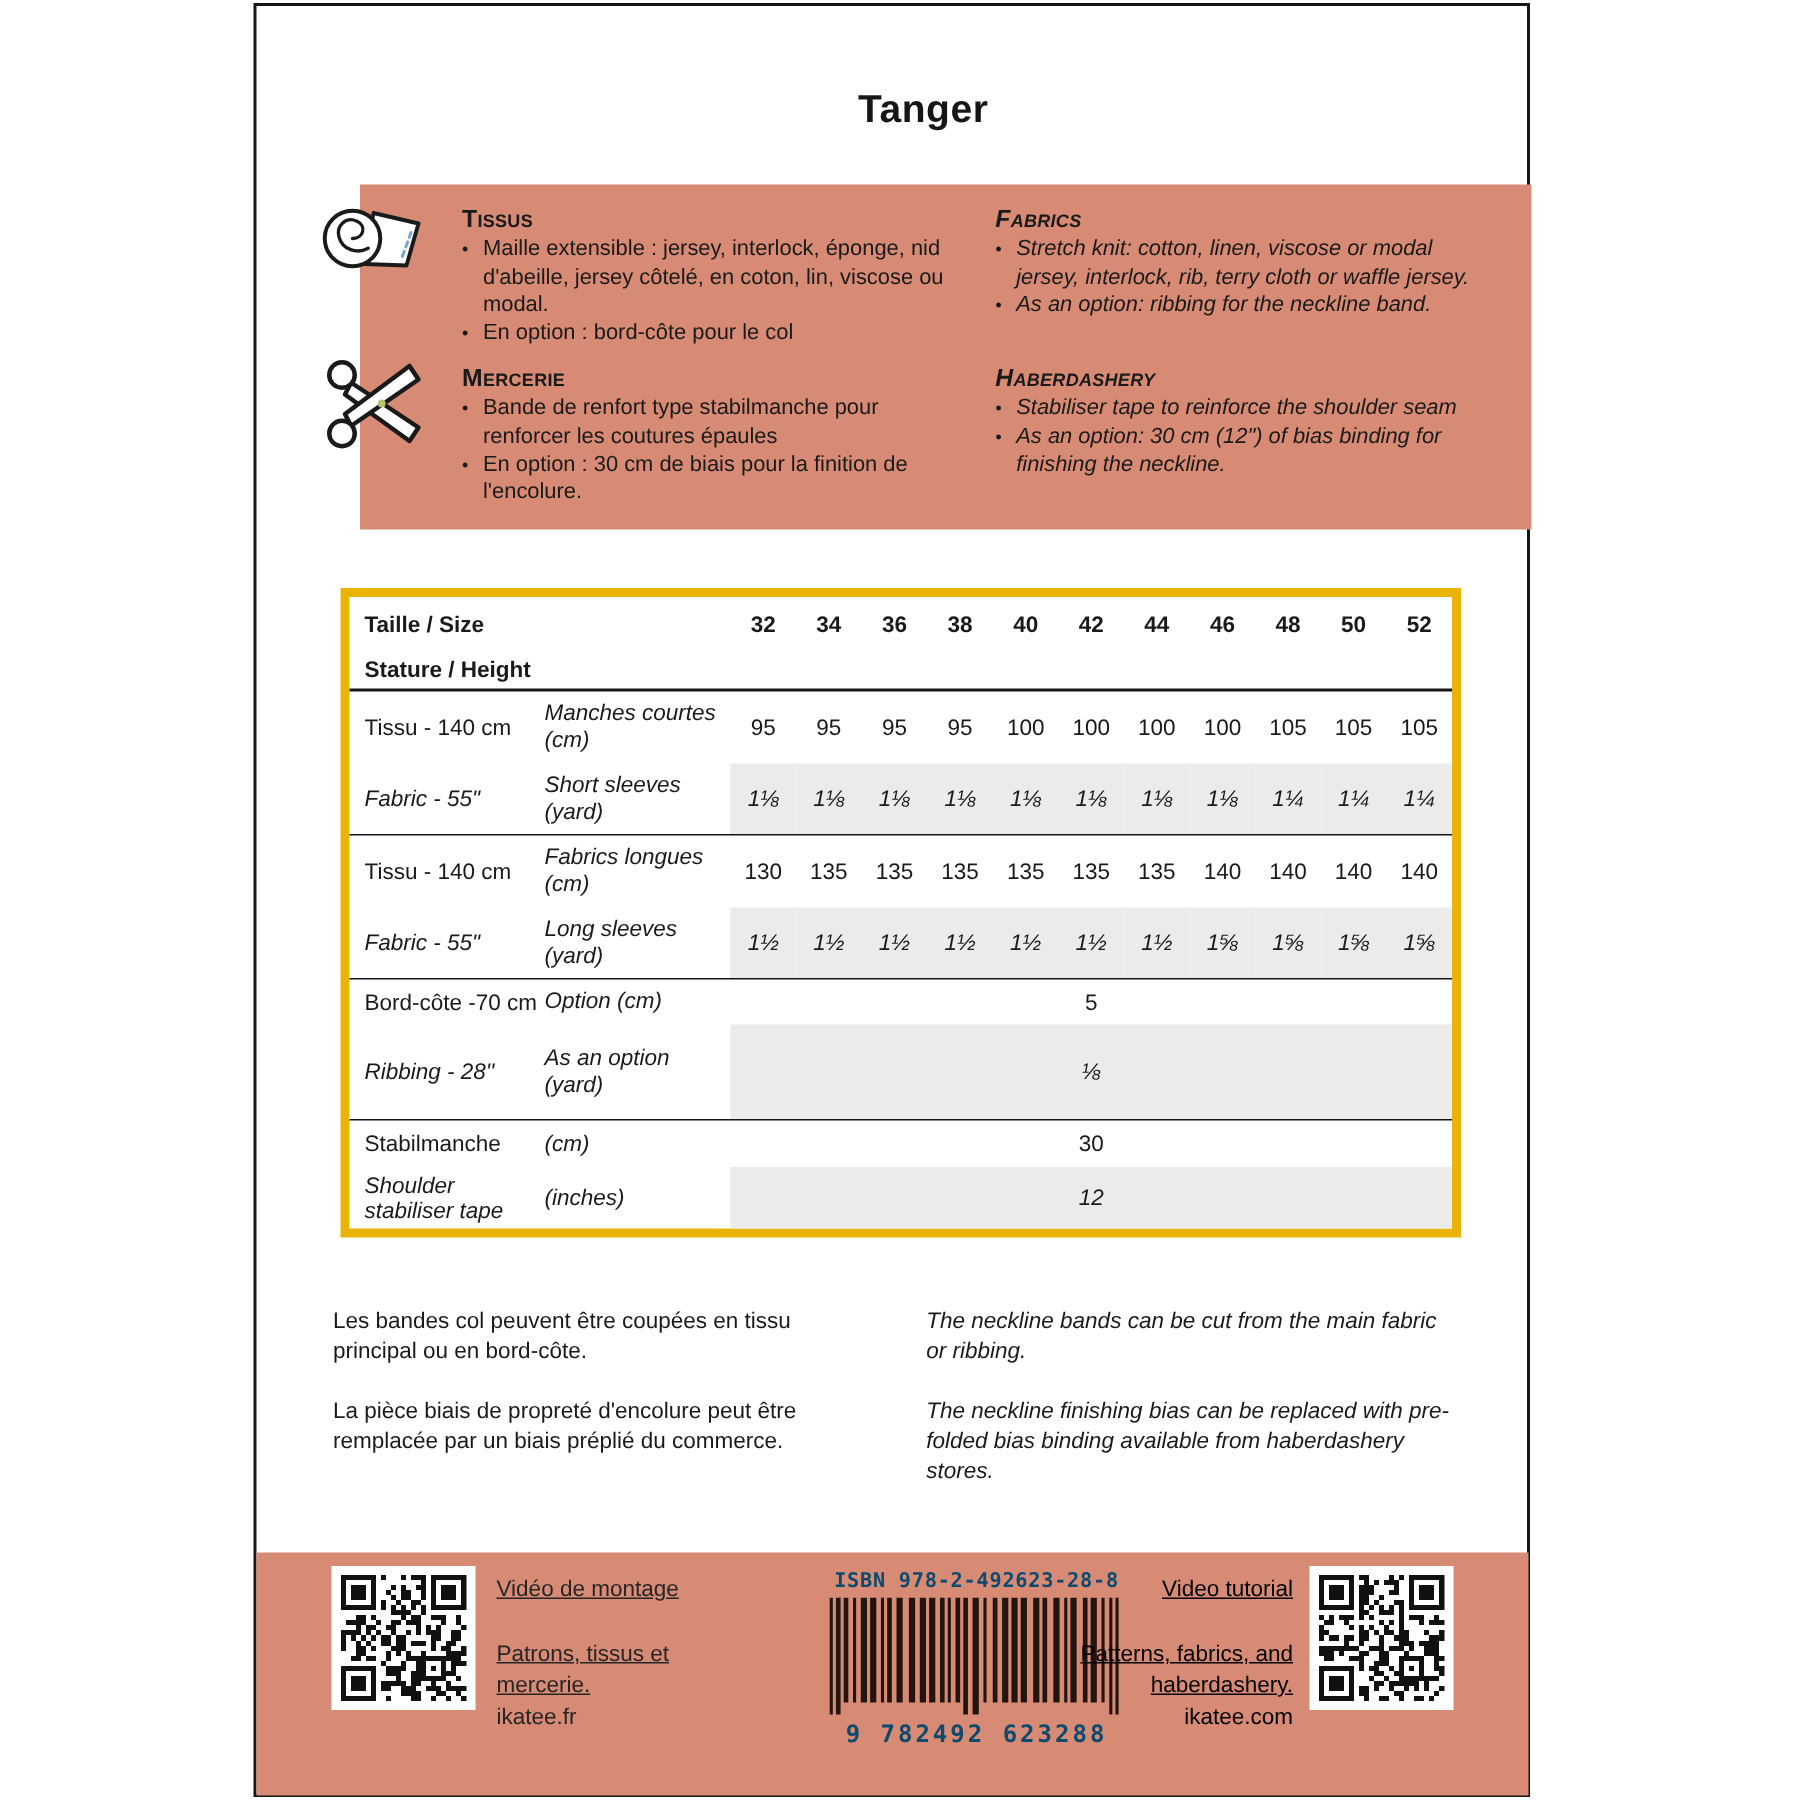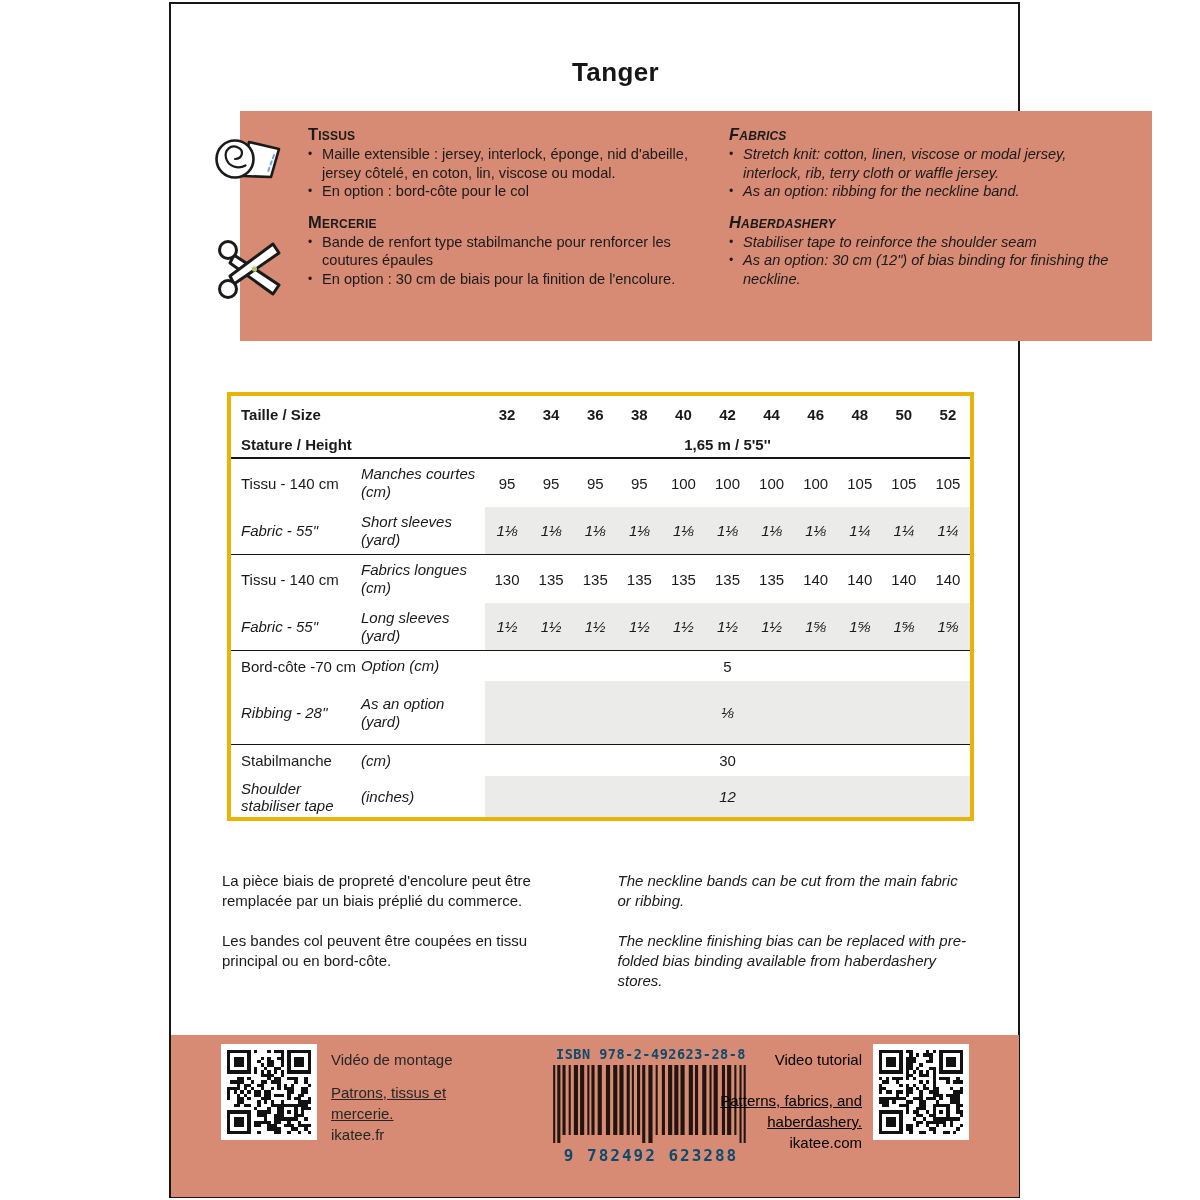--- a/index.html
+++ b/index.html
@@ -17,35 +17,35 @@
   .frame{
     position:absolute;left:169px;top:2px;width:851px;height:1196px;
     border:2px solid #161616;background:#fff;
   }
   .title{
     position:absolute;left:169px;top:57px;width:893px;
     text-align:center;font-size:26px;font-weight:700;letter-spacing:.4px;color:#161616;
   }
   
   .info-box{
-    position:absolute;left:240px;top:111px;width:912px;height:230px;
+    position:absolute;left:240px;top:123px;width:781px;height:230px;
     background:var(--coral);padding:13px 32px 0 68px;overflow:hidden;
   }
   .info-row{display:grid;grid-template-columns:1fr 1fr;column-gap:30px;margin-bottom:11px;}
   .sec-heading{font-variant:small-caps;font-weight:700;font-size:16.5px;line-height:20px;letter-spacing:.2px;margin-bottom:1px;}
   .bullet{display:flex;font-size:14.6px;line-height:18.6px;}
   .bullet .dot{width:14px;flex:none;font-size:12px;line-height:18.6px;}
   .en{font-style:italic;}
   .side-icon{position:absolute;}
   .icon-roll{left:212px;top:126px;}
   .icon-scissors{left:216px;top:234px;}
   
   .stable{
     position:absolute;left:227px;top:392px;width:747px;
-    border:4px solid #eab308;background:#fff;
+    border:6px solid #eab308;background:#fff;
   }
   .trow{display:grid;grid-template-columns:130px 124px repeat(11,1fr);}
   .trow>div{display:flex;align-items:center;height:100%;font-size:15px;}
   .c1{padding-left:10px;}
   .c2{line-height:18px;font-style:italic;}
   .val{justify-content:center;text-align:center;}
   .span2{grid-column:1/3;}
   .span11{grid-column:3/-1;}
   .b{font-weight:700;}
   .it{font-style:italic;}
@@ -63,21 +63,21 @@
   .footer{
     position:absolute;left:171px;top:1035px;width:848px;height:162px;
     background:var(--coral);
   }
   .qr-box{position:absolute;width:96px;height:96px;background:#fff;padding:6px;}
   .qr-left{left:50px;top:9px;}
   .qr-right{left:702px;top:9px;}
   .qr-box svg{width:84px;height:84px;display:block;fill:#111;shape-rendering:crispEdges;}
   .f-left{position:absolute;left:160px;top:14px;font-size:15px;line-height:21px;color:#262626;}
   .f-right{position:absolute;right:157px;top:14px;text-align:right;font-size:15px;line-height:21px;color:#000000;}
-  .f-gap{margin-bottom:12px;}
+  .f-gap{margin-bottom:22px;text-decoration:underline;}
   .f-para{width:160px;text-decoration:underline;}
   .f-right .f-para{width:170px;margin-left:auto;margin-top:20px;}
   .f-bar{position:absolute;left:355px;top:11px;width:250px;text-align:center;color:#0c4a6e;}
   .isbn{font-family:"DejaVu Sans Mono", monospace;font-weight:700;font-size:13.5px;letter-spacing:.5px;margin-bottom:3px;white-space:nowrap;}
   .f-bar svg{display:block;margin:0 auto;fill:#221510;}
   .digits{font-family:"DejaVu Sans Mono", monospace;font-weight:700;font-size:16px;letter-spacing:2px;margin-top:1px;white-space:nowrap;}
 </style>
 </head>
 <body>
 
@@ -171,21 +171,20 @@
       <div class="val b">40</div>
       <div class="val b">42</div>
       <div class="val b">44</div>
       <div class="val b">46</div>
       <div class="val b">48</div>
       <div class="val b">50</div>
       <div class="val b">52</div>
     </div>
     <div class="trow hdr-end" style="height: 27px;">
       <div class="c1 b span2">Stature / Height</div>
-      <div class="val b span11">1,65 m / 5'5''</div>
     </div>
     <div class="trow " style="height: 48px;">
       <div class="c1">Tissu - 140 cm</div>
       <div class="c2">Manches courtes (cm)</div>
       <div class="val">95</div>
       <div class="val">95</div>
       <div class="val">95</div>
       <div class="val">95</div>
       <div class="val">100</div>
       <div class="val">100</div>
@@ -257,22 +256,22 @@
     </div>
     <div class="trow " style="height: 41px;">
       <div class="c1 it">Shoulder stabiliser tape</div>
       <div class="c2 it">(inches)</div>
       <div class="val span11 it shade">12</div>
     </div>
   </div>
 
 <div class="notes">
   <div id="notes-fr">
+      <p>Les bandes col peuvent être coupées en tissu principal ou en bord-côte.</p>
       <p>La pièce biais de propreté d'encolure peut être remplacée par un biais préplié du commerce.</p>
-      <p>Les bandes col peuvent être coupées en tissu principal ou en bord-côte.</p>
     </div>
   <div id="notes-en" class="en">
       <p>The neckline bands can be cut from the main fabric or ribbing.</p>
       <p>The neckline finishing bias can be replaced with pre-folded bias binding available from haberdashery stores.</p>
     </div>
 </div>
 
 <div class="footer">
   <div class="qr-box qr-left">
     <svg id="qr1" viewBox="0 0 25 25">

